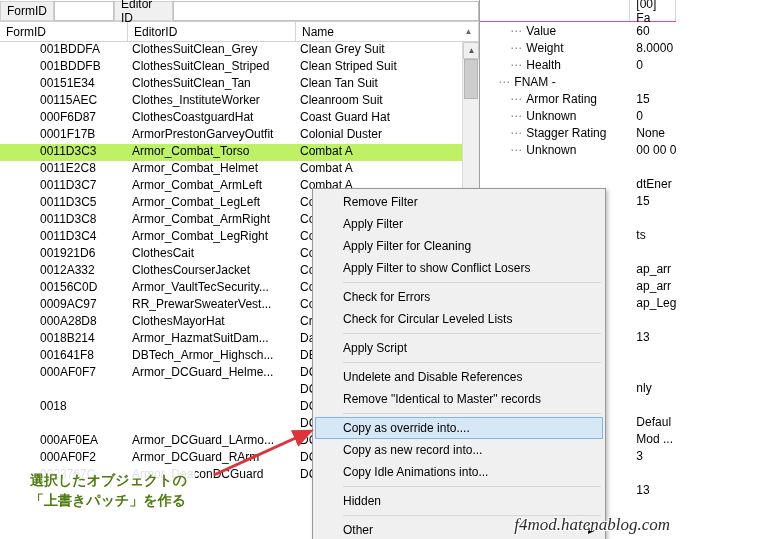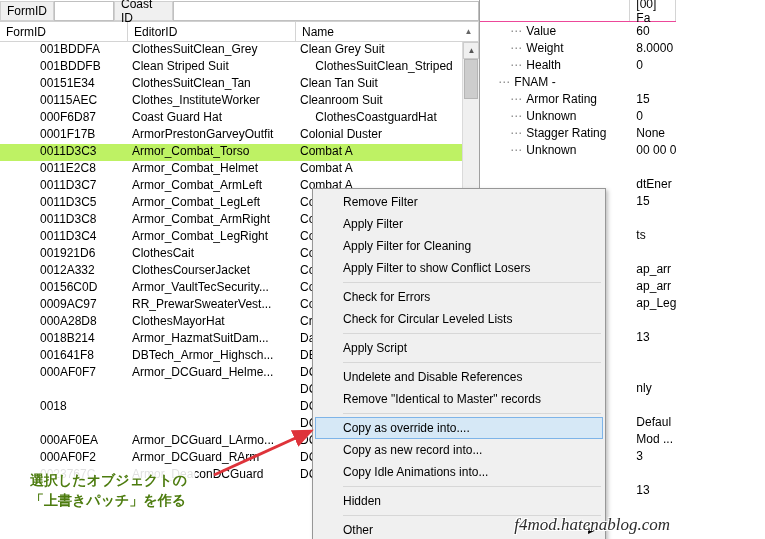--- a/index.html
+++ b/index.html
@@ -50,57 +50,57 @@
 <body>
 
 <div class="app">
   <div class="left-pane">
     <div class="filter-bar">
       <div class="fl">
         <label>FormID</label>
         <input style="">
       </div>
       <div class="fl">
-        <label>Coast ID</label>
+        <label>Editor ID</label>
         <input style="">
       </div>
     </div>
     <div class="col-headers">
       <div class="ch" style="width:128px">FormID</div>
       <div class="ch" style="width:168px">EditorID</div>
       <div class="ch" style="flex:1;justify-content:space-between">
           <span>Name</span>
           <span style="font-size:8px;color:#666">▲</span>
         </div>
     </div>
     <div class="rows" id="rows">
       <div class="row">
           <div class="cell c-formid">001BDDFA</div>
           <div class="cell c-editor">ClothesSuitClean_Grey</div>
           <div class="cell c-name">Clean Grey Suit</div>
         </div>
         <div class="row">
           <div class="cell c-formid">001BDDFB</div>
+          <div class="cell c-editor">ClothesSuitClean_Striped</div>
           <div class="cell c-name">Clean Striped Suit</div>
-          <div class="cell c-editor">ClothesSuitClean_Striped</div>
         </div>
         <div class="row">
           <div class="cell c-formid">00151E34</div>
           <div class="cell c-editor">ClothesSuitClean_Tan</div>
           <div class="cell c-name">Clean Tan Suit</div>
         </div>
         <div class="row">
           <div class="cell c-formid">00115AEC</div>
           <div class="cell c-editor">Clothes_InstituteWorker</div>
           <div class="cell c-name">Cleanroom Suit</div>
         </div>
         <div class="row">
           <div class="cell c-formid">000F6D87</div>
+          <div class="cell c-editor">ClothesCoastguardHat</div>
           <div class="cell c-name">Coast Guard Hat</div>
-          <div class="cell c-editor">ClothesCoastguardHat</div>
         </div>
         <div class="row">
           <div class="cell c-formid">0001F17B</div>
           <div class="cell c-editor">ArmorPrestonGarveyOutfit</div>
           <div class="cell c-name">Colonial Duster</div>
         </div>
         <div class="row selected">
           <div class="cell c-formid">0011D3C3</div>
           <div class="cell c-editor">Armor_Combat_Torso</div>
           <div class="cell c-name">Combat A</div>

